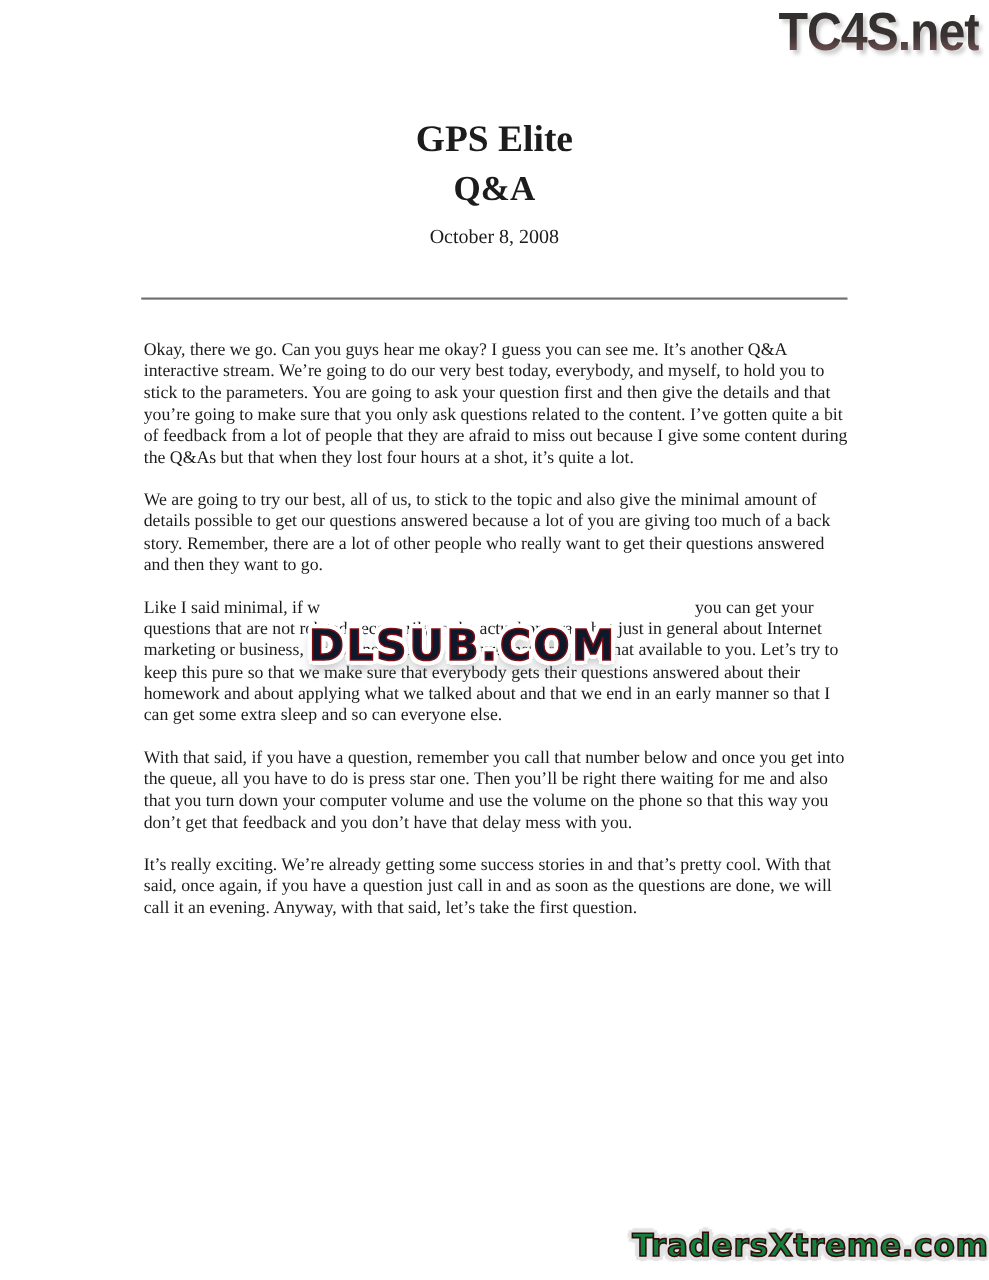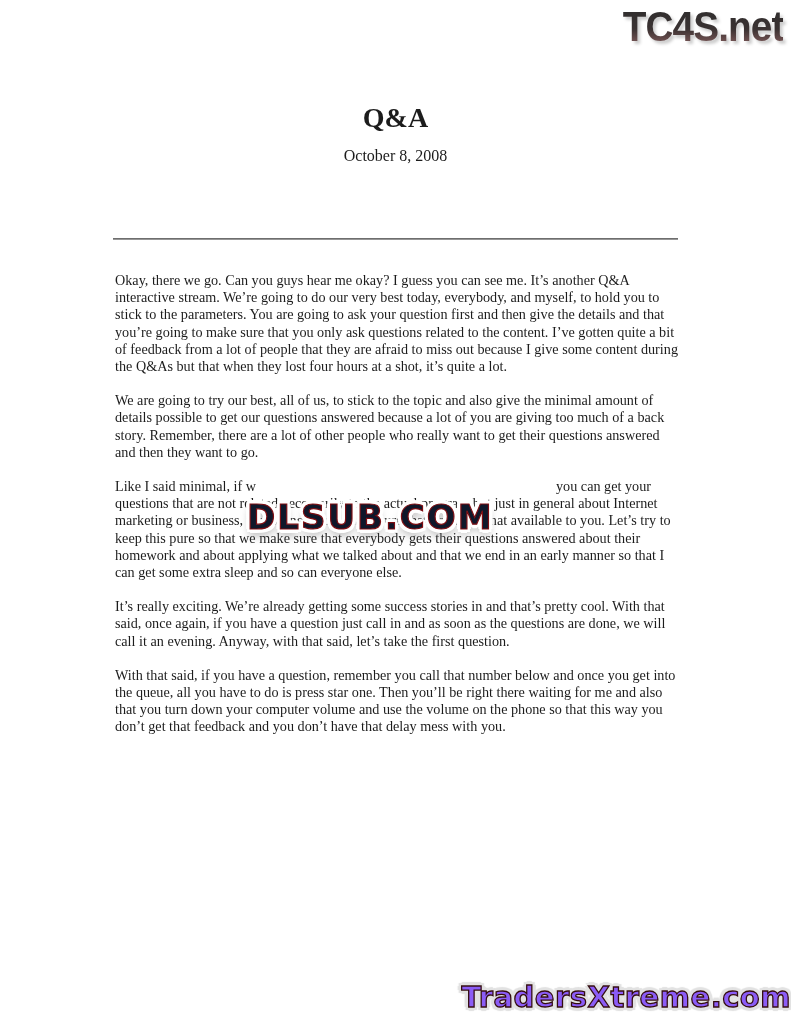--- a/index.html
+++ b/index.html
@@ -126,58 +126,59 @@
     white-space: nowrap;
   }
 
   
   .traders-watermark {
     position: absolute;
     right: 0px;
     top: 978px;
     font-family: "DejaVu Sans", sans-serif;
     font-weight: bold;
-    font-size: 29px;
+    font-size: 25px;
     line-height: 38px;
     letter-spacing: 0.5px;
-    color: #8b5cf6;
+    color: #15803d;
     -webkit-text-stroke: 1.3px #330c0e;
     text-shadow:
       -3px -3px 1px #e2e2e2,  3px -3px 1px #e2e2e2,
       -3px  3px 1px #e2e2e2,  3px  3px 1px #e2e2e2,
       -4px  0   1px #e2e2e2,  4px  0   1px #e2e2e2,
        0   -4px 1px #e2e2e2,  0    4px 1px #e2e2e2;
     white-space: nowrap;
   }
 </style>
 </head>
 <body>
 
 <div class="page">
 
   <div class="tc4s-watermark">TC4S.net</div>
 
   <div class="heading">
+    <h1 class="doc-title">GPS Elite</h1>
     <h2 class="doc-subtitle">Q&amp;A</h2>
     <div class="doc-date">October 8, 2008</div>
   </div>
 
   <div class="divider"></div>
 
   <div class="body-text">
     <p>Okay, there we go. Can you guys hear me okay? I guess you can see me. It’s another Q&amp;A interactive stream. We’re going to do our very best today, everybody, and myself, to hold you to stick to the parameters. You are going to ask your question first and then give the details and that you’re going to make sure that you only ask questions related to the content. I’ve gotten quite a bit of feedback from a lot of people that they are afraid to miss out because I give some content during the Q&amp;As but that when they lost four hours at a shot, it’s quite a lot.</p>
     <p>We are going to try our best, all of us, to stick to the topic and also give the minimal amount of details possible to get our questions answered because a lot of you are giving too much of a back story. Remember, there are a lot of other people who really want to get their questions answered and then they want to go.</p>
 
     <div class="p3-line1">
       <span>Like I said minimal, if w</span>
       <span class="after-frag">you can get your</span>
     </div>
     <div class="p3-rest">questions that are not related necessarily to the actual program but just in general about Internet marketing or business, that’s fine. We’ll make sure that you have that available to you. Let’s try to keep this pure so that we make sure that everybody gets their questions answered about their homework and about applying what we talked about and that we end in an early manner so that I can get some extra sleep and so can everyone else.</div>
 
+    <p>With that said, if you have a question, remember you call that number below and once you get into the queue, all you have to do is press star one. Then you’ll be right there waiting for me and also that you turn down your computer volume and use the volume on the phone so that this way you don’t get that feedback and you don’t have that delay mess with you.</p>
     <p>It’s really exciting. We’re already getting some success stories in and that’s pretty cool. With that said, once again, if you have a question just call in and as soon as the questions are done, we will call it an evening. Anyway, with that said, let’s take the first question.</p>
-    <p>With that said, if you have a question, remember you call that number below and once you get into the queue, all you have to do is press star one. Then you’ll be right there waiting for me and also that you turn down your computer volume and use the volume on the phone so that this way you don’t get that feedback and you don’t have that delay mess with you.</p>
   </div>
 
   <div class="dlsub-watermark">DLSUB.COM</div>
 
   <div class="traders-watermark">TradersXtreme.com</div>
 
 </div>
 
 </body></html>

